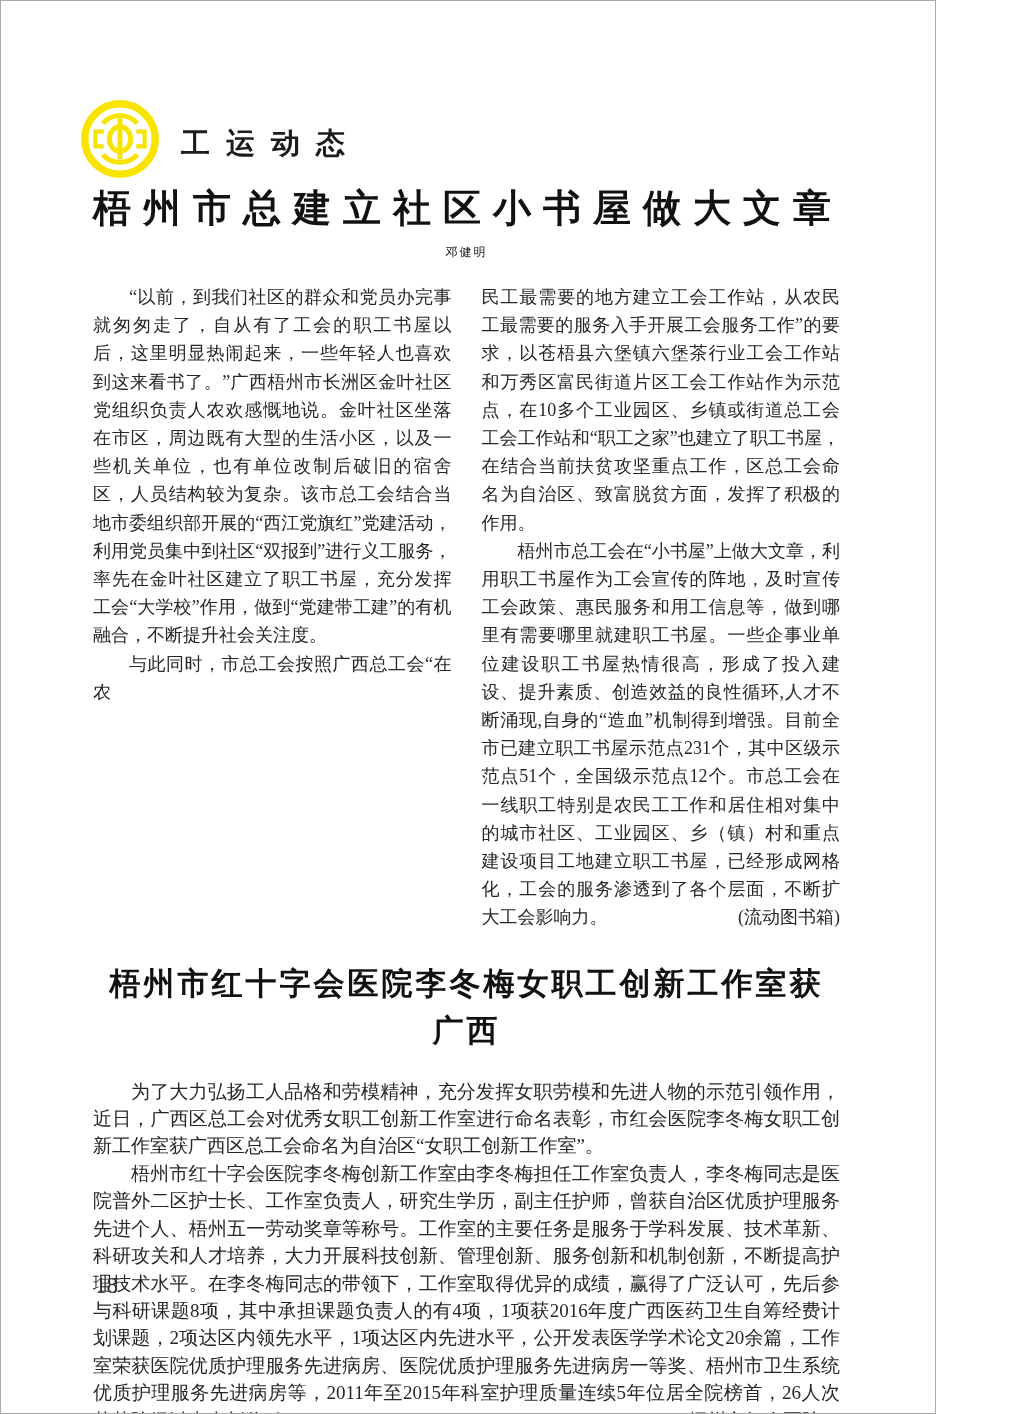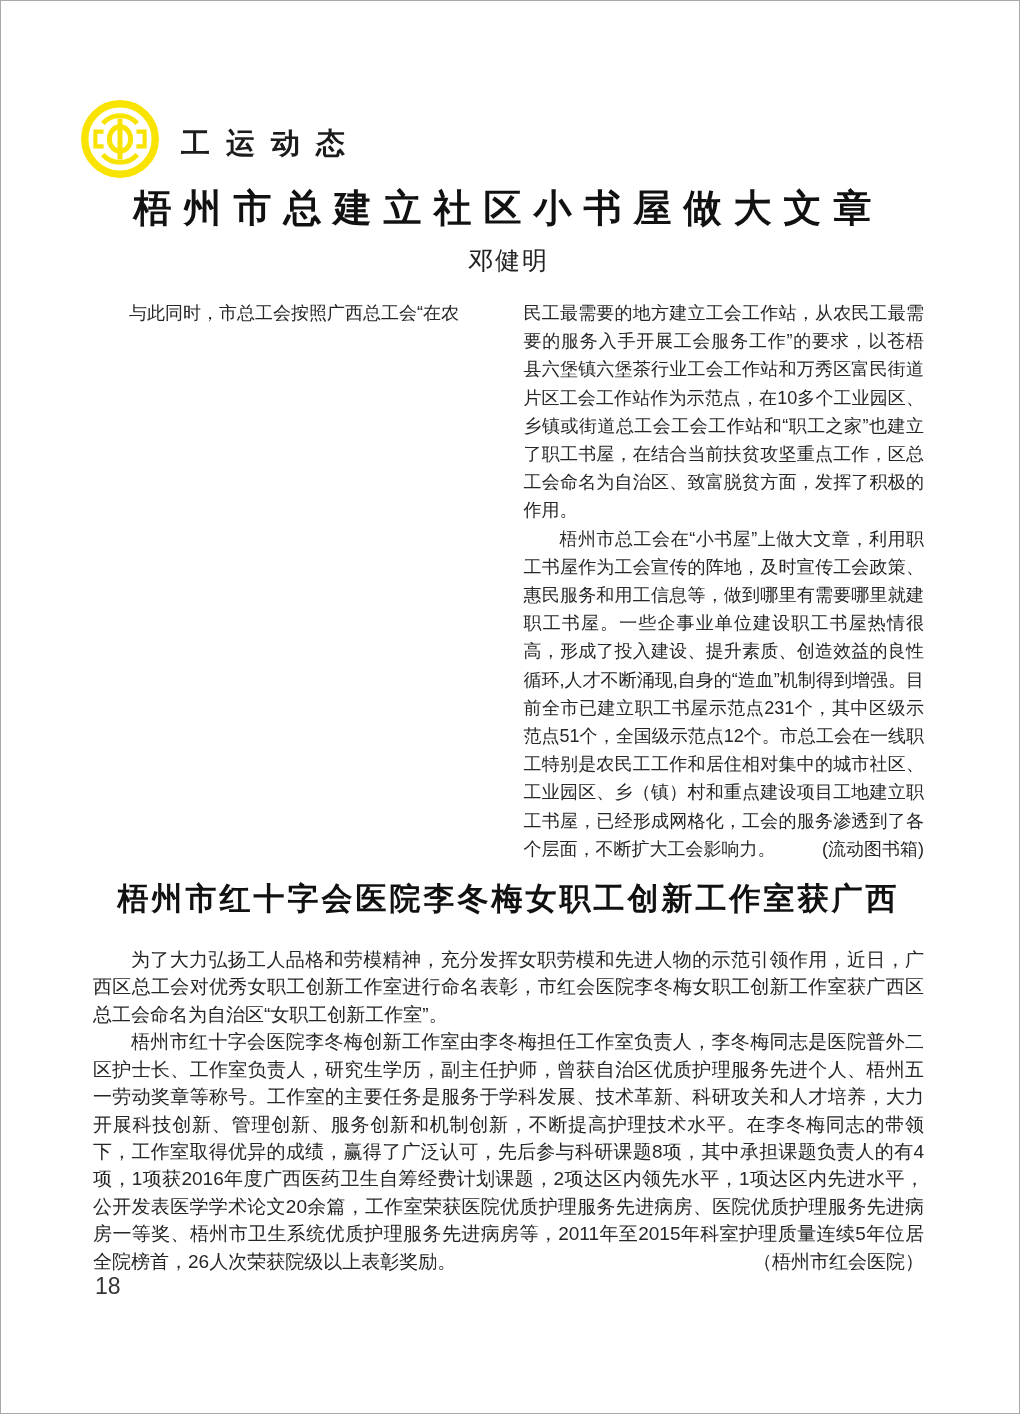--- a/index.html
+++ b/index.html
@@ -1,23 +1,23 @@
 <!DOCTYPE html>
 <html><head>
 <meta charset="utf-8">
 <style>
   * { margin: 0; padding: 0; box-sizing: border-box; }
   html, body { background: #ffffff; }
   .page {
-    width: 1020px;
+    width: 936px;
     height: 1414px;
     background: #ffffff;
     border: 1px solid #a9a9a9;
     position: relative;
-    font-family: Liberation Sans, sans-serif;
+    font-family: Liberation Serif, serif;
     color: #2b2b2b;
     padding: 96px 95px 0 92px;
     overflow: hidden;
   }
   
   .masthead {
     display: flex;
     align-items: center;
     gap: 20px;
     height: 84px;
@@ -37,41 +37,41 @@
     text-align: center;
     font-size: 38px;
     font-weight: bold;
     letter-spacing: 12px;
     color: #111111;
     white-space: nowrap;
   }
   .a1-author {
     margin-top: 10px;
     text-align: center;
-    font-size: 25px;
+    font-size: 12px;
     letter-spacing: 2px;
     color: #222222;
   }
   .columns {
     margin-top: 22px;
     display: flex;
     gap: 30px;
   }
   .col { flex: 1 1 0; }
   .col p {
     font-size: 18px;
     line-height: 28.2px;
     text-align: justify;
     color: #262626;
   }
   p.indent { text-indent: 2em; }
   .attr { float: right; }
   
   .a2-title {
-    margin-top: 12px;
+    margin-top: 28px;
     text-align: center;
     font-size: 31px;
     line-height: 47px;
     font-weight: bold;
     letter-spacing: 3px;
     color: #111111;
   }
   .a2-body { margin-top: 24px; }
   .a2-body p {
     font-size: 19px;
@@ -106,20 +106,21 @@
     </div>
     <div class="section-label">工运动态</div>
   </header>
 
   <section>
     <h1 class="a1-title">梧州市总建立社区小书屋做大文章</h1>
     <div class="a1-author">邓健明</div>
 
     <div class="columns">
       <div class="col">
+        <p class="indent">“以前，到我们社区的群众和党员办完事就匆匆走了，自从有了工会的职工书屋以后，这里明显热闹起来，一些年轻人也喜欢到这来看书了。”广西梧州市长洲区金叶社区党组织负责人农欢感慨地说。金叶社区坐落在市区，周边既有大型的生活小区，以及一些机关单位，也有单位改制后破旧的宿舍区，人员结构较为复杂。该市总工会结合当地市委组织部开展的“西江党旗红”党建活动，利用党员集中到社区“双报到”进行义工服务，率先在金叶社区建立了职工书屋，充分发挥工会“大学校”作用，做到“党建带工建”的有机融合，不断提升社会关注度。</p>
         <p class="indent">与此同时，市总工会按照广西总工会“在农</p>
       </div>
       <div class="col">
         <p>民工最需要的地方建立工会工作站，从农民工最需要的服务入手开展工会服务工作”的要求，以苍梧县六堡镇六堡茶行业工会工作站和万秀区富民街道片区工会工作站作为示范点，在10多个工业园区、乡镇或街道总工会工会工作站和“职工之家”也建立了职工书屋，在结合当前扶贫攻坚重点工作，区总工会命名为自治区、致富脱贫方面，发挥了积极的作用。</p>
         <p class="indent"><span>梧州市总工会在“小书屋”上做大文章，利用职工书屋作为工会宣传的阵地，及时宣传工会政策、惠民服务和用工信息等，做到哪里有需要哪里就建职工书屋。一些企事业单位建设职工书屋热情很高，形成了投入建设、提升素质、创造效益的良性循环,人才不断涌现,自身的“造血”机制得到增强。目前全市已建立职工书屋示范点231个，其中区级示范点51个，全国级示范点12个。市总工会在一线职工特别是农民工工作和居住相对集中的城市社区、工业园区、乡（镇）村和重点建设项目工地建立职工书屋，已经形成网格化，工会的服务渗透到了各个层面，不断扩大工会影响力。</span><span class="attr">(流动图书箱)</span></p>
       </div>
     </div>
   </section>
 
   <section>

